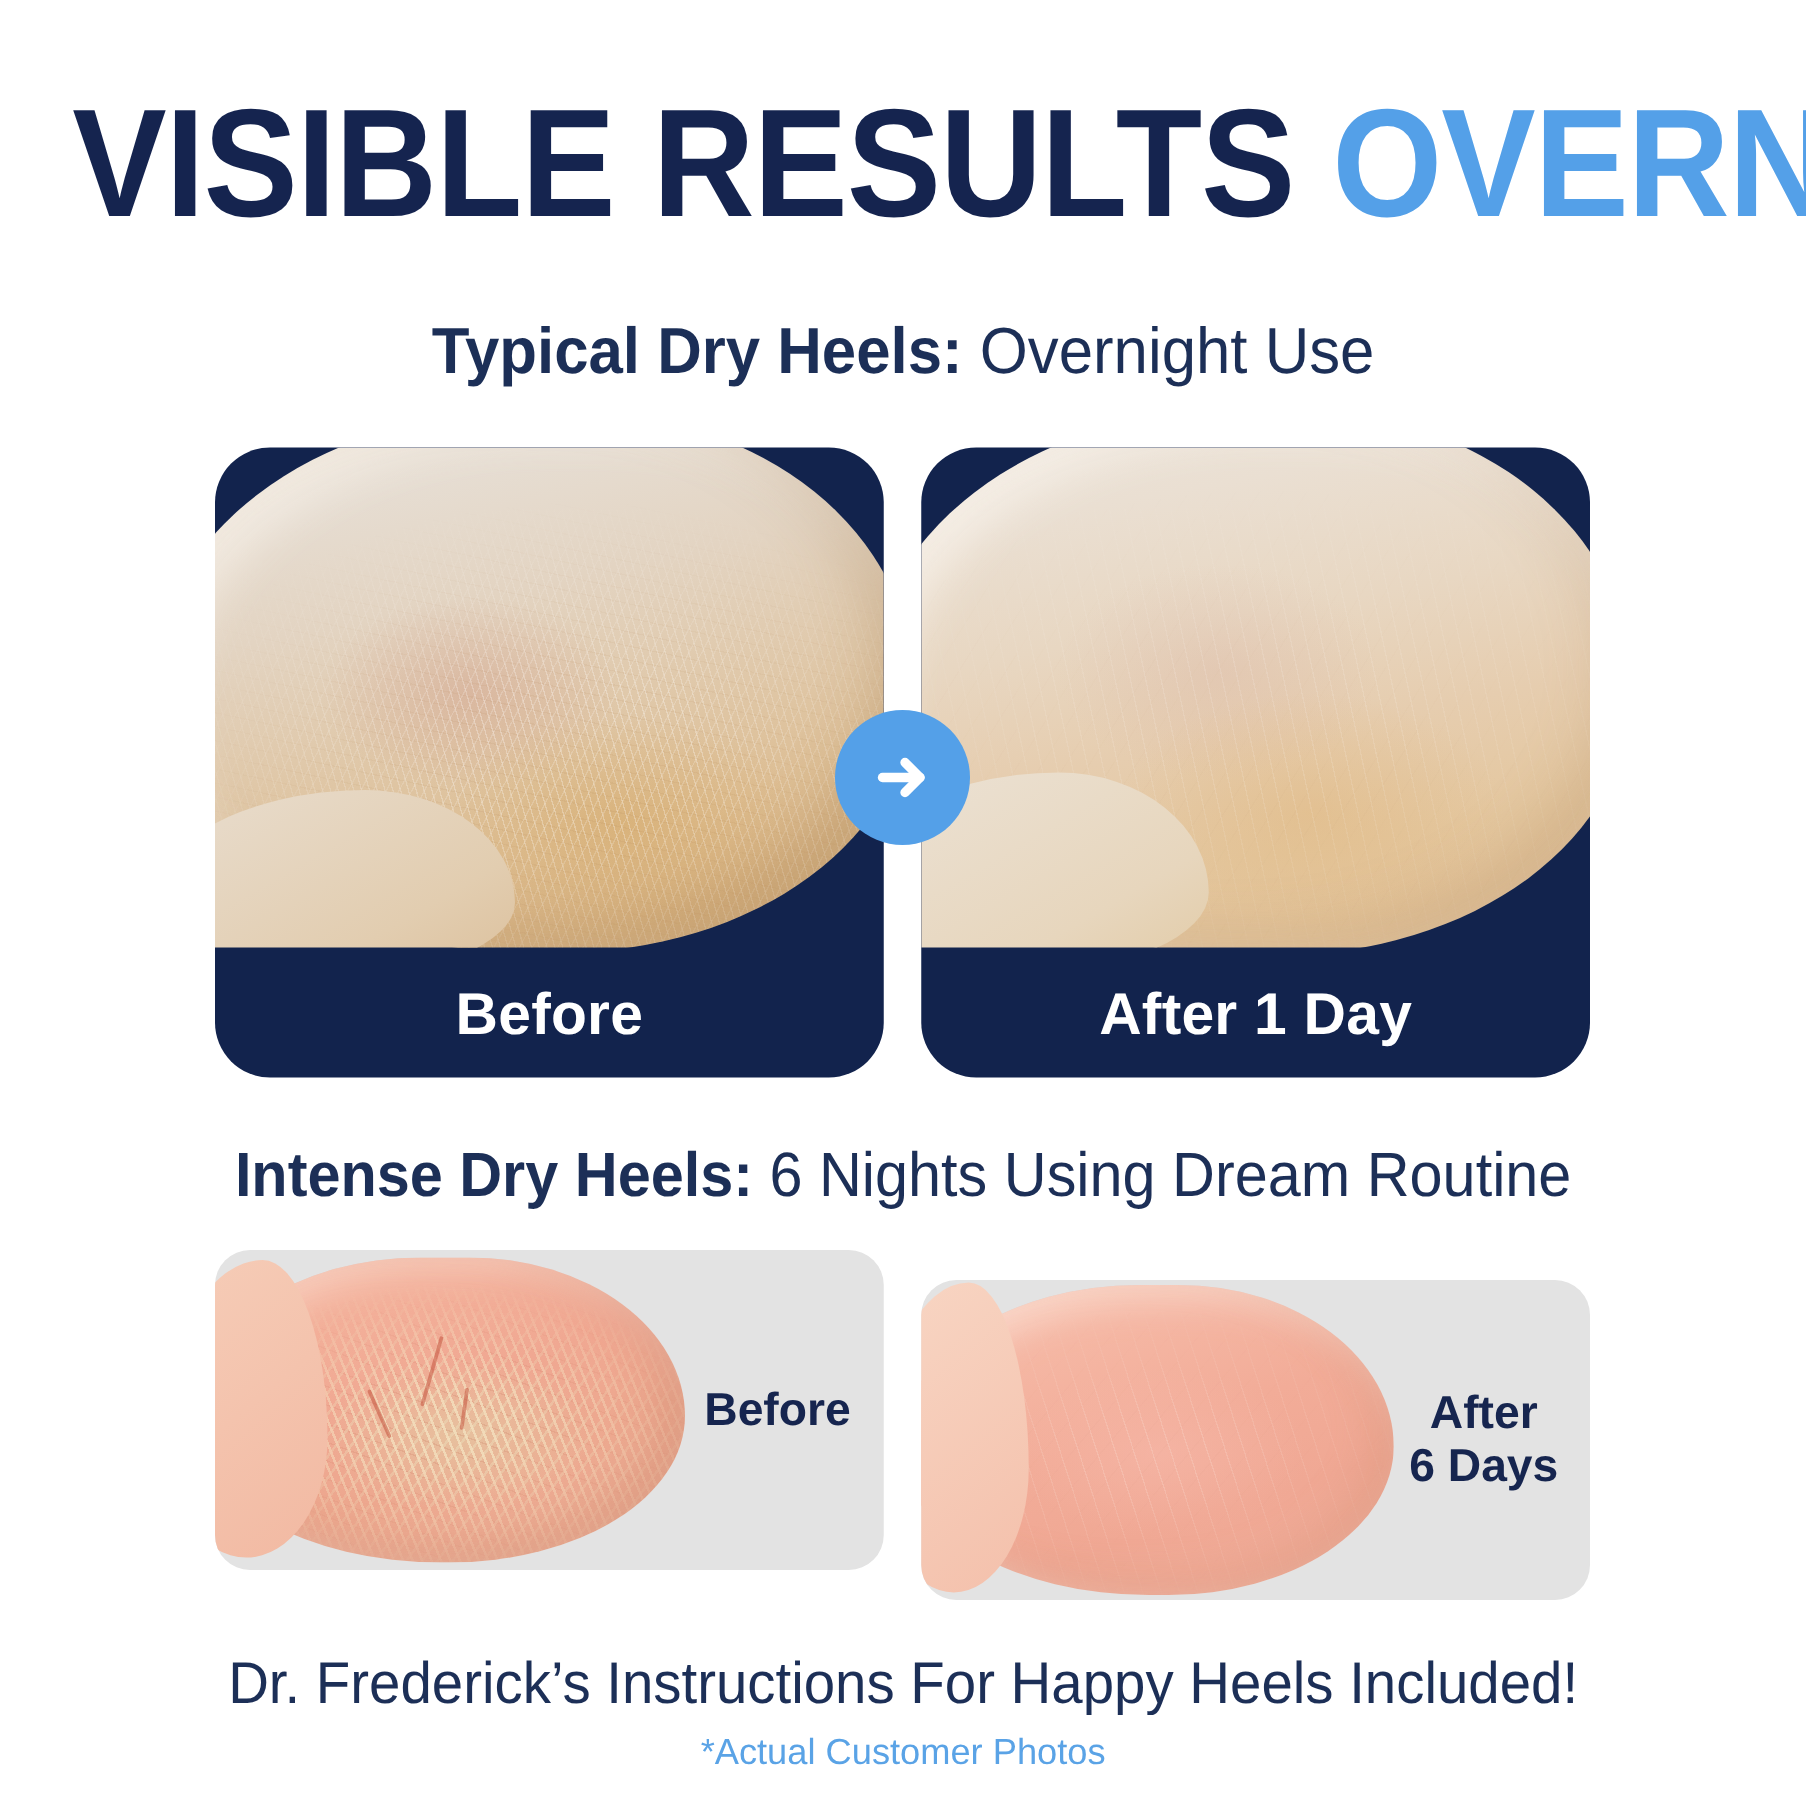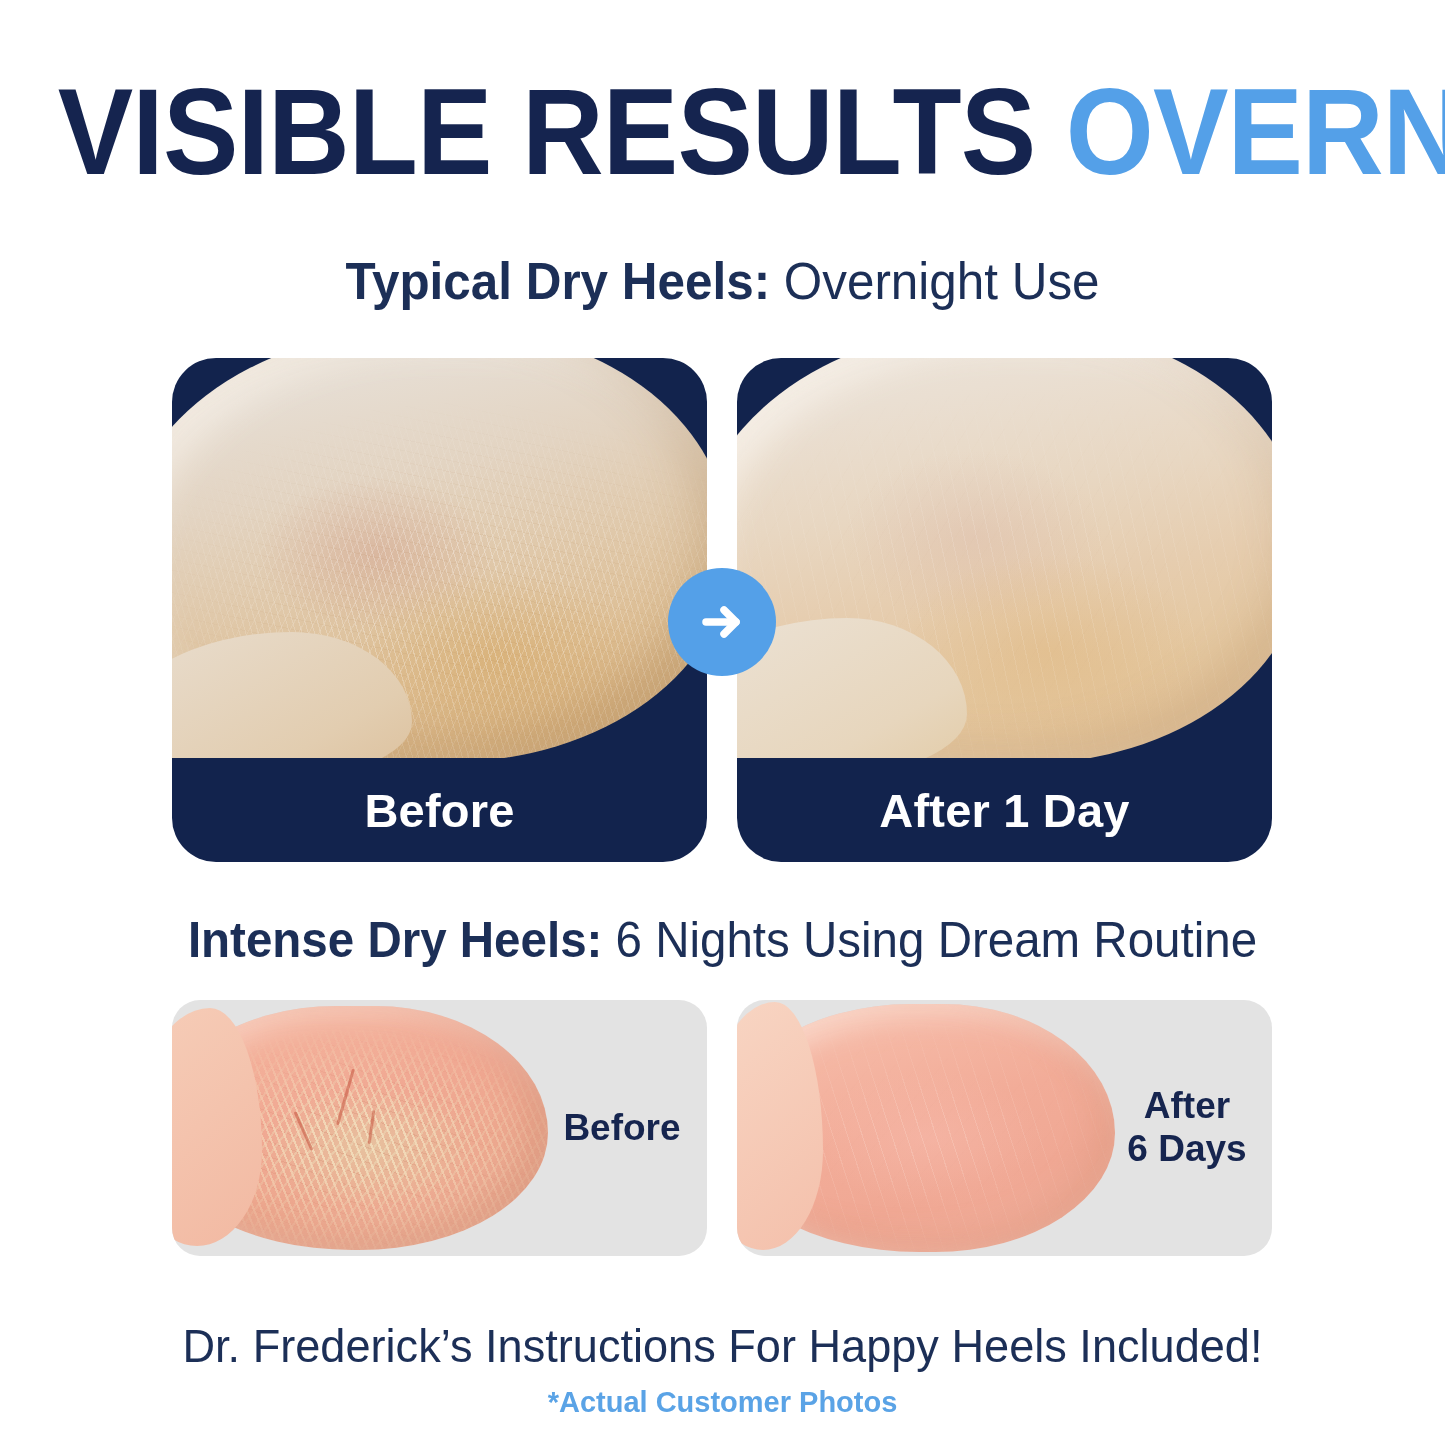--- a/index.html
+++ b/index.html
@@ -185,21 +185,21 @@
   }
   .panel-grey {
     position:absolute;
     top:0; height:256px;
     width:535px;
     background:#e3e3e3;
     border-radius:28px;
     overflow:hidden;
   }
   #panel-before-bottom { left:0; }
-  #panel-after-bottom  { left:565px; }
+  #panel-after-bottom  { left:565px;margin-top:24px; }
 
   .heel-before-bottom {
     position:absolute;
     left:-16px; top:6px;
     width:392px; height:244px;
     border-radius:46% 44% 48% 50% / 50% 52% 48% 46%;
     background:
       radial-gradient(ellipse 150px 84px at 54% 58%, rgba(226,210,168,.60) 0%, rgba(226,210,168,0) 72%),
       linear-gradient(162deg,
         #f4b8a2 0%,
@@ -298,21 +298,21 @@
     transform:scaleX(0.96);
     transform-origin:center top;
   }
   .footer-sub {
     position:absolute;
     left:0; top:1386px;
     width:1445px;
     text-align:center;
     color:#5aa3e6;
     font-size:29px;
-    font-weight:bold;
+    font-weight:normal;
     white-space:nowrap;
   }
 </style>
 </head>
 <body>
 
 <div id="page">
 
   <h1 class="headline">
     <span class="part-navy">VISIBLE RESULTS</span>

